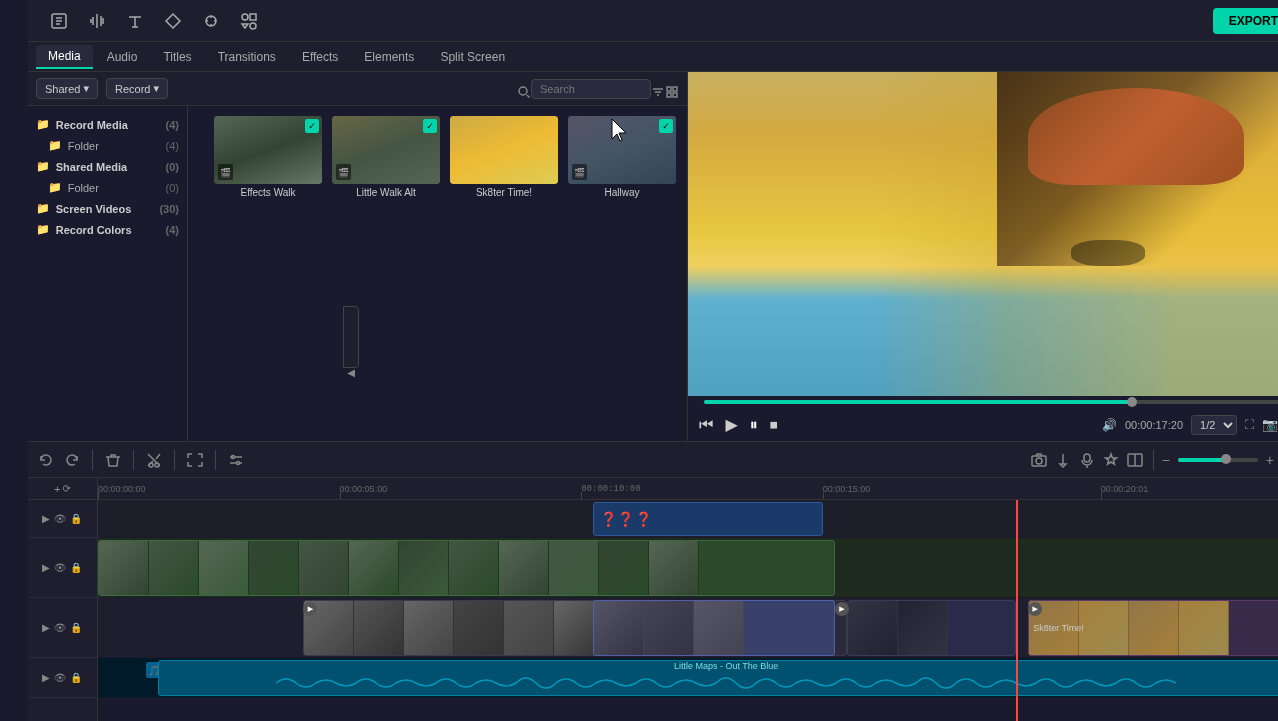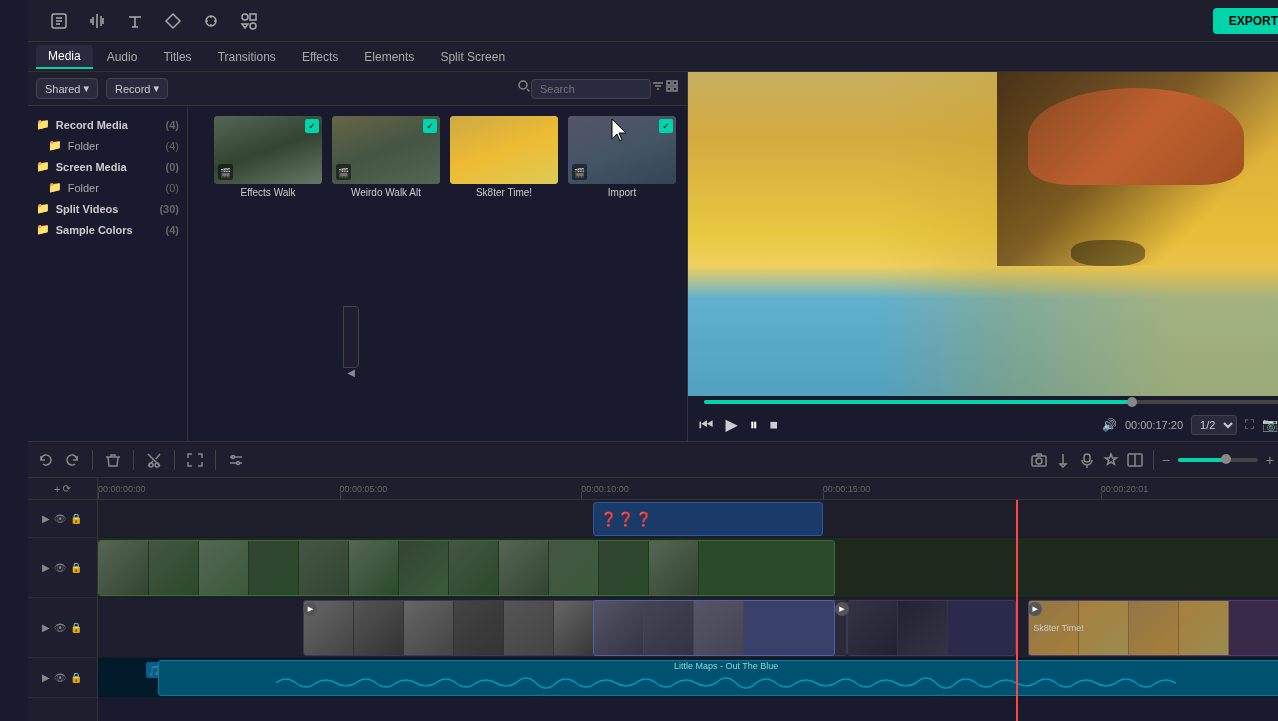--- a/index.html
+++ b/index.html
@@ -26,21 +26,21 @@
     #export-btn {
       position: absolute; top: 10px; right: 660px;
       background: #00d4aa; color: #000; border: none; border-radius: 4px;
       padding: 6px 16px; font-size: 12px; font-weight: bold; cursor: pointer;
     }
 
     
     #left-panel { width: 660px; display: flex; flex-direction: column; background: #1a1a2e; border-right: 1px solid #333; }
     #left-panel-header { display: flex; align-items: center; padding: 6px 8px; gap: 8px; border-bottom: 1px solid #333; background: #1e1e2e; }
     #left-panel-header .btn { background: #2a2a3e; border: 1px solid #444; color: #ccc; border-radius: 4px; padding: 3px 8px; cursor: pointer; font-size: 11px; display: flex; align-items: center; gap: 3px; }
-    #search-bar { margin-left: auto; display: flex; align-items: flex-start; }
+    #search-bar { margin-left: auto; display: flex; align-items: flex-end; }
     #search-input { background: #2a2a3e; border: 1px solid #444; border-radius: 4px; padding: 3px 8px; color: #ccc; font-size: 11px; width: 120px; }
     
     #left-content { display: flex; flex: 1; overflow: hidden; }
     
     #sidebar { width: 160px; padding: 8px 0; border-right: 1px solid #333; background: #1a1a2e; }
     .sidebar-item { display: flex; align-items: center; padding: 4px 8px; cursor: pointer; font-size: 11px; color: #aaa; }
     .sidebar-item .folder-icon { margin-right: 6px; color: #888; }
     .sidebar-item .count { margin-left: auto; color: #666; }
     .sidebar-category { font-weight: bold; color: #ccc; }
     .sidebar-sub { padding-left: 20px; }
@@ -189,36 +189,36 @@
             <span>Record Media</span>
             <span class="count">(4)</span>
           </div>
           <div class="sidebar-item sidebar-sub">
             <span class="folder-icon">📁</span>
             <span>Folder</span>
             <span class="count">(4)</span>
           </div>
           <div class="sidebar-item sidebar-category">
             <span class="folder-icon">📁</span>
-            <span>Screen Media</span>
+            <span>Shared Media</span>
             <span class="count">(0)</span>
           </div>
           <div class="sidebar-item sidebar-sub">
             <span class="folder-icon">📁</span>
             <span>Folder</span>
             <span class="count">(0)</span>
           </div>
           <div class="sidebar-item sidebar-category">
             <span class="folder-icon">📁</span>
-            <span>Split Videos</span>
+            <span>Screen Videos</span>
             <span class="count">(30)</span>
           </div>
           <div class="sidebar-item sidebar-category">
             <span class="folder-icon">📁</span>
-            <span>Sample Colors</span>
+            <span>Record Colors</span>
             <span class="count">(4)</span>
           </div>
         </div>
 
         <div id="collapse-arrow" style="position:relative; width:16px; display:flex; align-items:flex-start; padding-top:60px; z-index:5; background:#1e1e2e;">
           <span style="color:#888; font-size:10px;">◀</span>
         </div>
 
         <div id="media-grid">
 
@@ -240,21 +240,21 @@
             <div class="thumb-container" style="background: linear-gradient(135deg, #5a5a3a, #4a6a4a);">
               <div style="width:100%;height:100%;background:linear-gradient(160deg,#666644,#445544,#556655);position:relative;">
                 <div style="position:absolute;bottom:4px;left:4px;background:rgba(0,0,0,0.5);border-radius:2px;padding:1px 2px;">
                   <span style="color:#ccc;font-size:9px;">🎬</span>
                 </div>
               </div>
               <div class="check-badge">
                 <span style="color:#000;font-size:9px;">✓</span>
               </div>
             </div>
-            <div class="thumb-label">Weirdo Walk Alt</div>
+            <div class="thumb-label">Little Walk Alt</div>
           </div>
 
           <div class="media-thumb">
             <div class="thumb-container" style="background: linear-gradient(135deg, #c8a04a, #e8c05a);">
               <div style="width:100%;height:100%;background:linear-gradient(160deg,#ccaa44,#eebb33,#ddcc55);position:relative;">
               </div>
             </div>
             <div class="thumb-label">Sk8ter Time!</div>
           </div>
 
@@ -262,21 +262,21 @@
             <div class="thumb-container" style="background: linear-gradient(135deg, #4a4a5a, #5a5a6a);">
               <div style="width:100%;height:100%;background:linear-gradient(160deg,#555566,#445566,#334455);position:relative;">
                 <div style="position:absolute;bottom:4px;left:4px;background:rgba(0,0,0,0.5);border-radius:2px;padding:1px 2px;">
                   <span style="color:#ccc;font-size:9px;">🎬</span>
                 </div>
               </div>
               <div class="check-badge">
                 <span style="color:#000;font-size:9px;">✓</span>
               </div>
             </div>
-            <div class="thumb-label">Import</div>
+            <div class="thumb-label">Hallway</div>
           </div>
         </div>
 
       </div>
     </div>
 
     <div id="preview-panel" style="flex:1; background:#000; display:flex; flex-direction:column;">
 
       <div id="video-preview" style="flex:1; background:#000; position:relative; overflow:hidden;">
 
@@ -448,21 +448,21 @@
         </div>
       </div>
 
       <div id="timeline-main" style="flex:1; overflow:hidden; display:flex; flex-direction:column; position:relative;">
 
         <div id="timeline-ruler" style="height:22px; background:#1e1e2e; border-bottom:1px solid #333; position:relative; overflow:hidden;">
           <span class="ruler-mark" style="left:0px;">00:00:00:00</span>
           <span class="ruler-line" style="left:0px;"></span>
           <span class="ruler-mark" style="left:20%;">00:00:05:00</span>
           <span class="ruler-line" style="left:20%;"></span>
-          <span class="ruler-mark" style="left:40%;">00:00:10:00</span>
+          <span class="ruler-mark" style="left:40%;font-family:Liberation Mono, monospace;">00:00:10:00</span>
           <span class="ruler-line" style="left:40%;"></span>
           <span class="ruler-mark" style="left:60%;">00:00:15:00</span>
           <span class="ruler-line" style="left:60%;"></span>
           <span class="ruler-mark" style="left:83%;">00:00:20:01</span>
           <span class="ruler-line" style="left:83%;"></span>
         </div>
 
         <div id="timeline-tracks" style="flex:1; position:relative; overflow:hidden;">
 
           <div class="playhead" style="left:76%;"></div>

